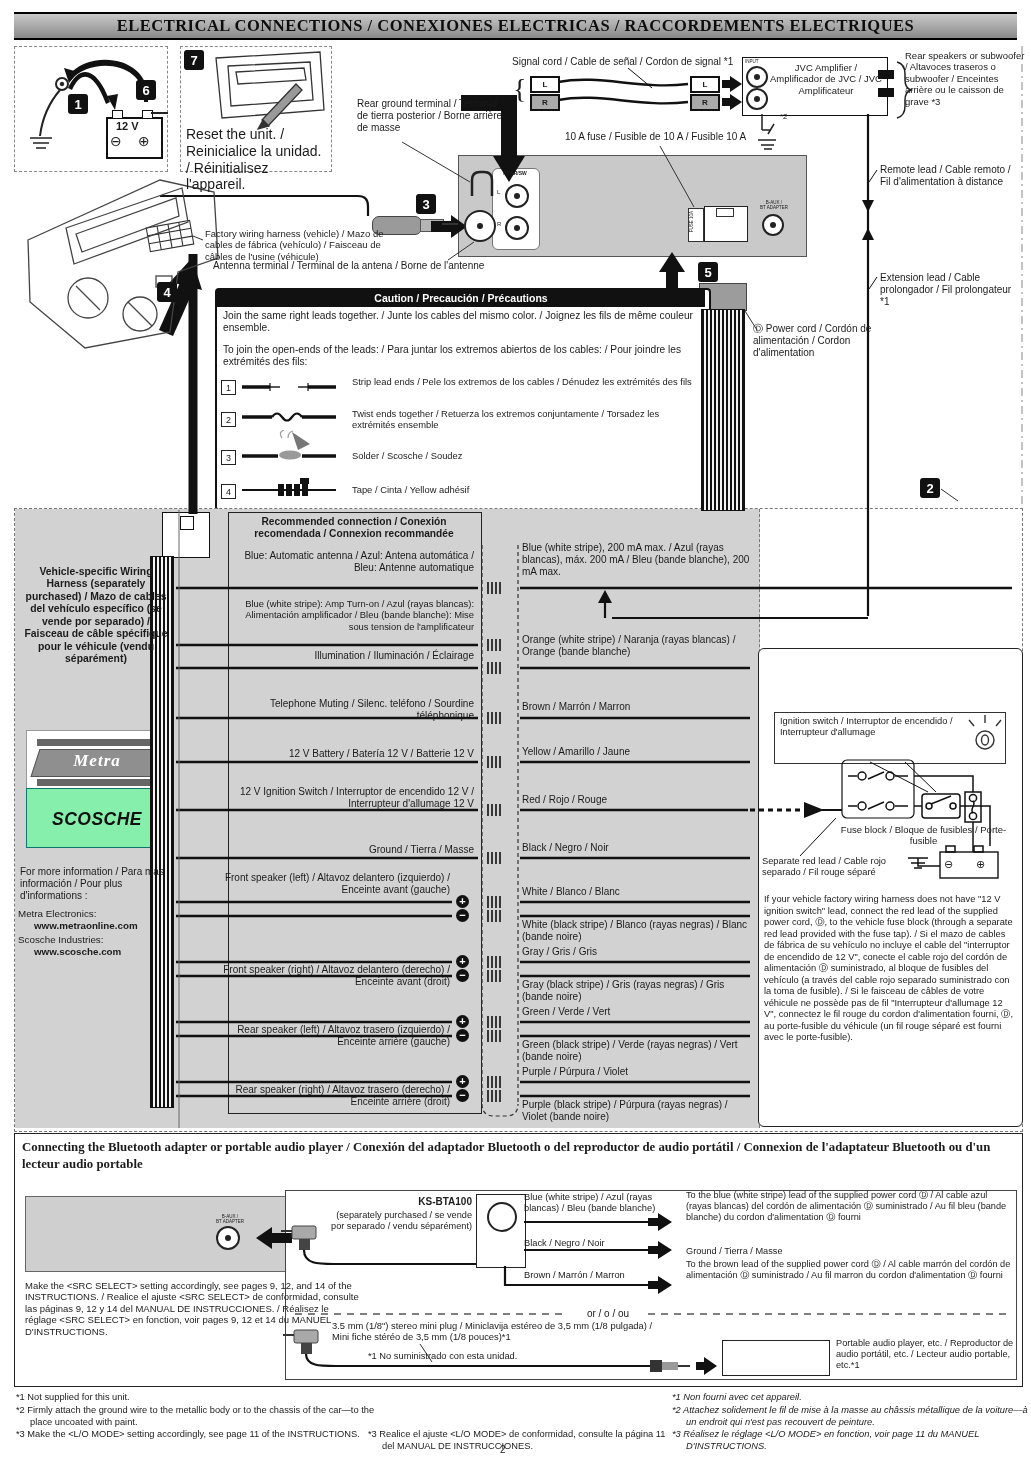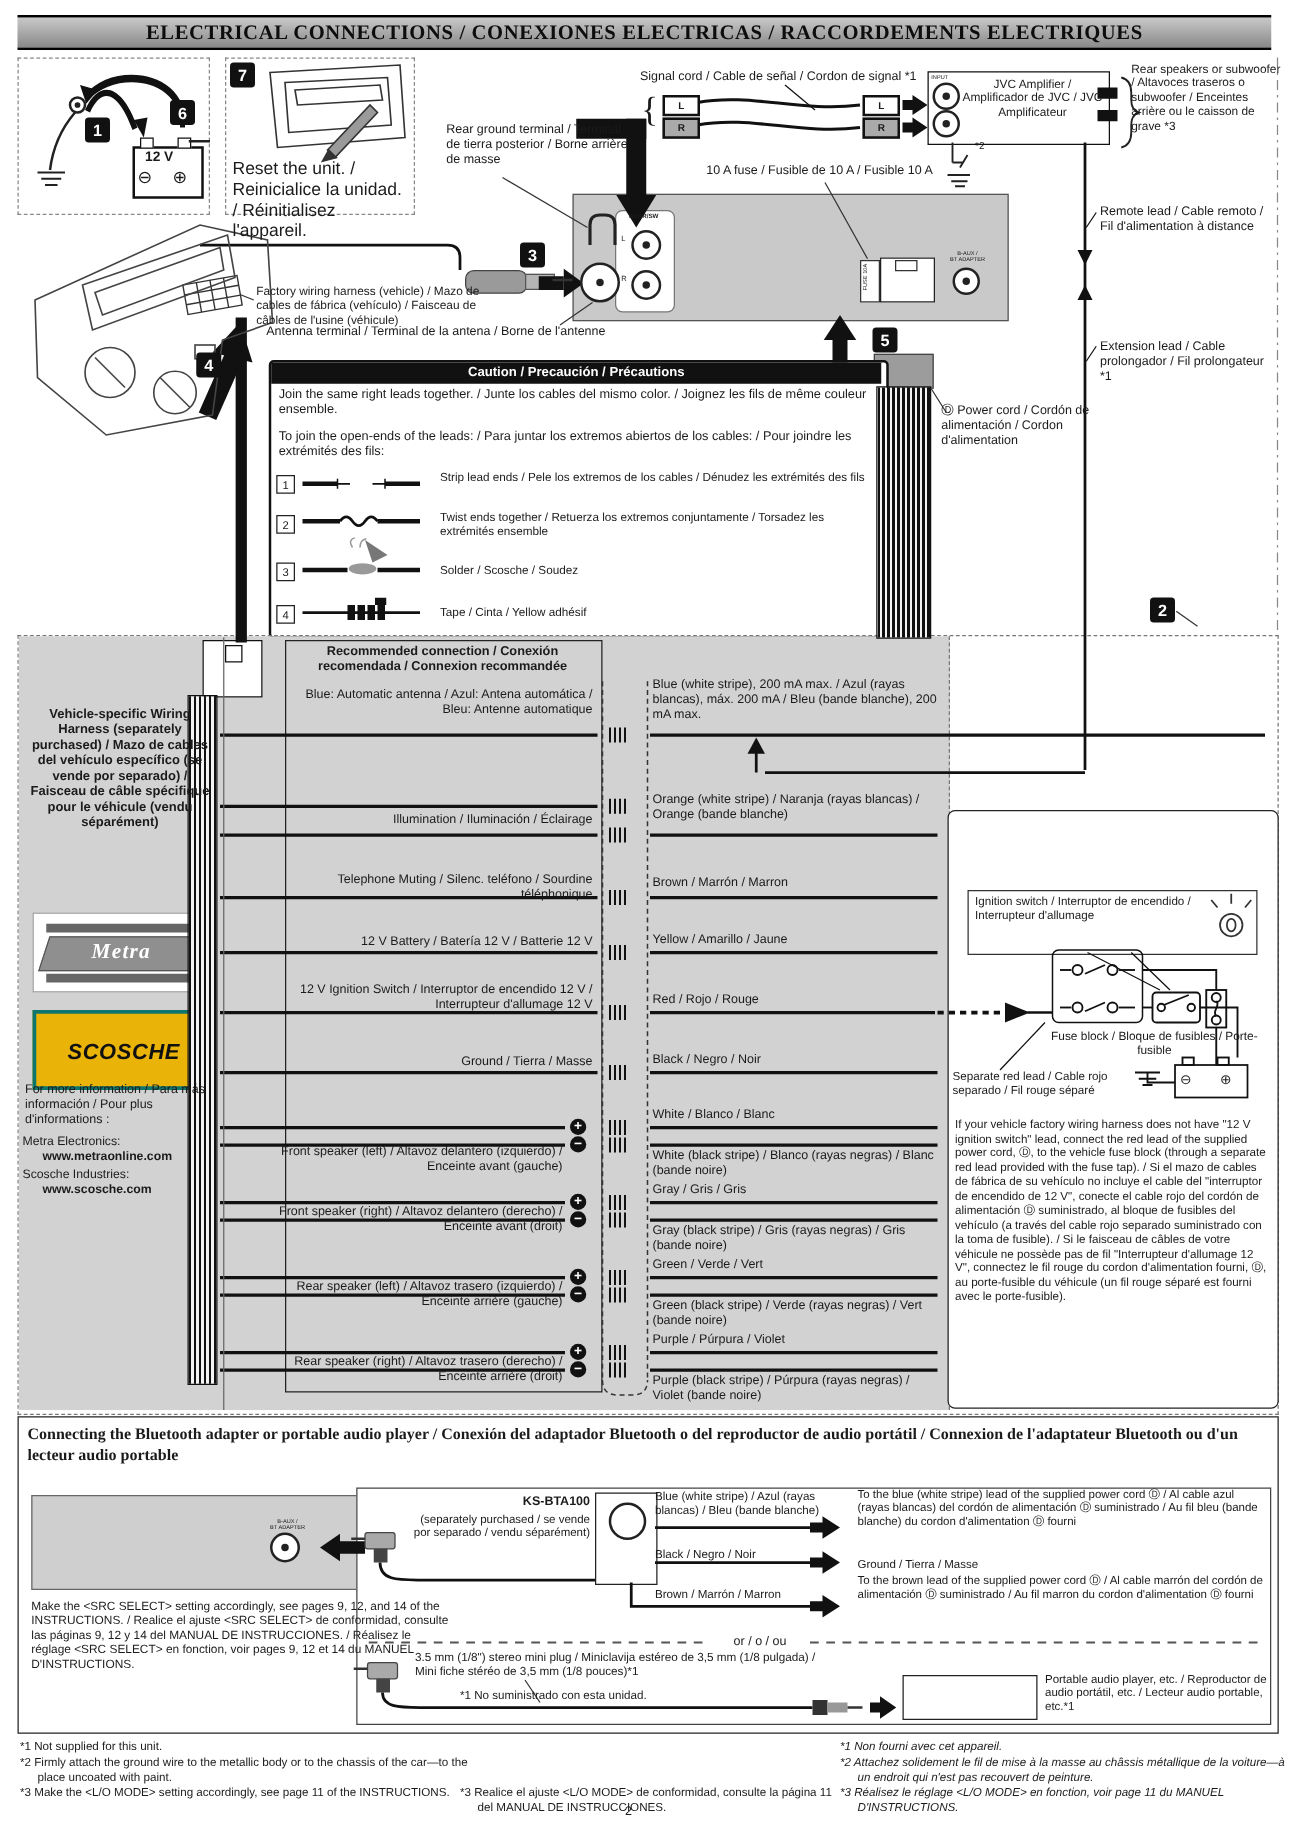--- a/index.html
+++ b/index.html
@@ -67,21 +67,21 @@
   <div class="ribbon" style="left:150px;top:556px;width:22px;height:550px"></div>
 
   <div class="lay1" style="left:228px;top:512px;width:252px;height:600px;border:1.3px solid #222"></div>
 
   <div class="lay1" style="left:26px;top:730px;width:140px;height:62px;background:#fff;border:1px solid #999">
     <div style="position:absolute;left:10px;top:8px;width:118px;height:7px;background:#666"></div>
     <div style="position:absolute;left:8px;top:18px;width:124px;height:26px;background:#8f8f8f;border:1px solid #555;transform:skewX(-18deg)"></div>
     <div class="t c" style="left:0;top:20px;width:140px;font-family:'Liberation Serif',serif;font-style:italic;font-weight:bold;font-size:17px;color:#fff;letter-spacing:1px">Metra</div>
     <div style="position:absolute;left:10px;top:48px;width:118px;height:7px;background:#666"></div>
   </div>
-  <div class="lay1" style="left:26px;top:808px;width:140px;height:58px;background:#eab308;border:3px solid #0f766e">
+  <div class="lay1" style="left:26px;top:788px;width:140px;height:58px;background:#86efac;border:1px solid #0f766e">
     <div class="t c b i" style="left:0;top:20px;width:140px;font-size:17.5px;color:#111;letter-spacing:.5px">SCOSCHE</div>
   </div>
 
   <div class="lay1" style="left:758px;top:648px;width:263px;height:477px;background:#fff;border:1.6px solid #222;border-radius:6px"></div>
   <div class="lay1" style="left:774px;top:712px;width:230px;height:50px;background:#fff;border:1.2px solid #333"></div>
 
   <div class="lay1" style="left:14px;top:1133px;width:1007px;height:252px;border:1.6px solid #222"></div>
   <div class="lay1" style="left:25px;top:1196px;width:345px;height:74px;background:#cfcfcf;border:1px solid #666"></div>
   <div class="lay1" style="left:285px;top:1190px;width:730px;height:188px;background:#fff;border:1.2px solid #444"></div>
   <div class="lay1" style="left:476px;top:1194px;width:48px;height:72px;background:#fff;border:1.4px solid #222"></div>
@@ -402,34 +402,35 @@
 
   <div class="t b c" style="left:20px;top:566px;width:152px;font-size:10.4px">Vehicle-specific Wiring Harness (separately purchased) / Mazo de cables del vehículo específico (se vende por separado) / Faisceau de câble spécifique pour le véhicule (vendu séparément)</div>
   <div class="t" style="left:20px;top:866px;width:152px">For more information / Para más información / Pour plus d'informations :</div>
   <div class="t" style="left:18px;top:908px;width:160px;font-size:9.8px">Metra Electronics:</div>
   <div class="t b" style="left:34px;top:920px;width:150px;font-size:9.8px">www.metraonline.com</div>
   <div class="t" style="left:18px;top:934px;width:160px;font-size:9.8px">Scosche Industries:</div>
   <div class="t b" style="left:34px;top:946px;width:150px;font-size:9.8px">www.scosche.com</div>
 
   <div class="t b c" style="left:232px;top:516px;width:244px;font-size:10.2px">Recommended connection / Conexión recomendada / Connexion recommandée</div>
   <div class="t rt" style="left:234px;top:550px;width:240px">Blue: Automatic antenna / Azul: Antena automática / Bleu: Antenne automatique</div>
+  <div class="t rt" style="left:234px;top:598px;width:240px;font-size:9.4px">Blue (white stripe): Amp Turn-on / Azul (rayas blancas): Alimentación amplificador / Bleu (bande blanche): Mise sous tension de l'amplificateur</div>
   <div class="t rt" style="left:234px;top:650px;width:240px">Illumination / Iluminación / Éclairage</div>
   <div class="t rt" style="left:234px;top:698px;width:240px">Telephone Muting / Silenc. teléfono / Sourdine téléphonique</div>
   <div class="t rt" style="left:224px;top:748px;width:250px">12 V Battery / Batería 12 V / Batterie 12 V</div>
   <div class="t rt" style="left:234px;top:786px;width:240px">12 V Ignition Switch / Interruptor de encendido 12 V / Interrupteur d'allumage 12 V</div>
   <div class="t rt" style="left:234px;top:844px;width:240px">Ground / Tierra / Masse</div>
 
   <div class="t" style="left:522px;top:542px;width:230px">Blue (white stripe), 200 mA max. / Azul (rayas blancas), máx. 200 mA / Bleu (bande blanche), 200 mA max.</div>
   <div class="t" style="left:522px;top:634px;width:225px">Orange (white stripe) / Naranja (rayas blancas) / Orange (bande blanche)</div>
   <div class="t" style="left:522px;top:701px;width:225px">Brown / Marrón / Marron</div>
   <div class="t" style="left:522px;top:746px;width:225px">Yellow / Amarillo / Jaune</div>
   <div class="t" style="left:522px;top:794px;width:225px">Red / Rojo / Rouge</div>
   <div class="t" style="left:522px;top:842px;width:225px">Black / Negro / Noir</div>
 
-  <div class="t rt" style="left:210px;top:916px;width:240px">Front speaker (left) / Altavoz delantero (izquierdo) / Enceinte avant (gauche)</div>
+  <div class="t rt" style="left:210px;top:872px;width:240px">Front speaker (left) / Altavoz delantero (izquierdo) / Enceinte avant (gauche)</div>
   <div class="pm" style="left:456px;top:895px">+</div>
   <div class="pm" style="left:456px;top:909px">−</div>
   <div class="t" style="left:522px;top:886px;width:225px">White / Blanco / Blanc</div>
   <div class="t" style="left:522px;top:919px;width:230px">White (black stripe) / Blanco (rayas negras) / Blanc (bande noire)</div>
 
   <div class="t rt" style="left:210px;top:964px;width:240px">Front speaker (right) / Altavoz delantero (derecho) / Enceinte avant (droit)</div>
   <div class="pm" style="left:456px;top:955px">+</div>
   <div class="pm" style="left:456px;top:969px">−</div>
   <div class="t" style="left:522px;top:946px;width:225px">Gray / Gris / Gris</div>
   <div class="t" style="left:522px;top:979px;width:230px">Gray (black stripe) / Gris (rayas negras) / Gris (bande noire)</div>

